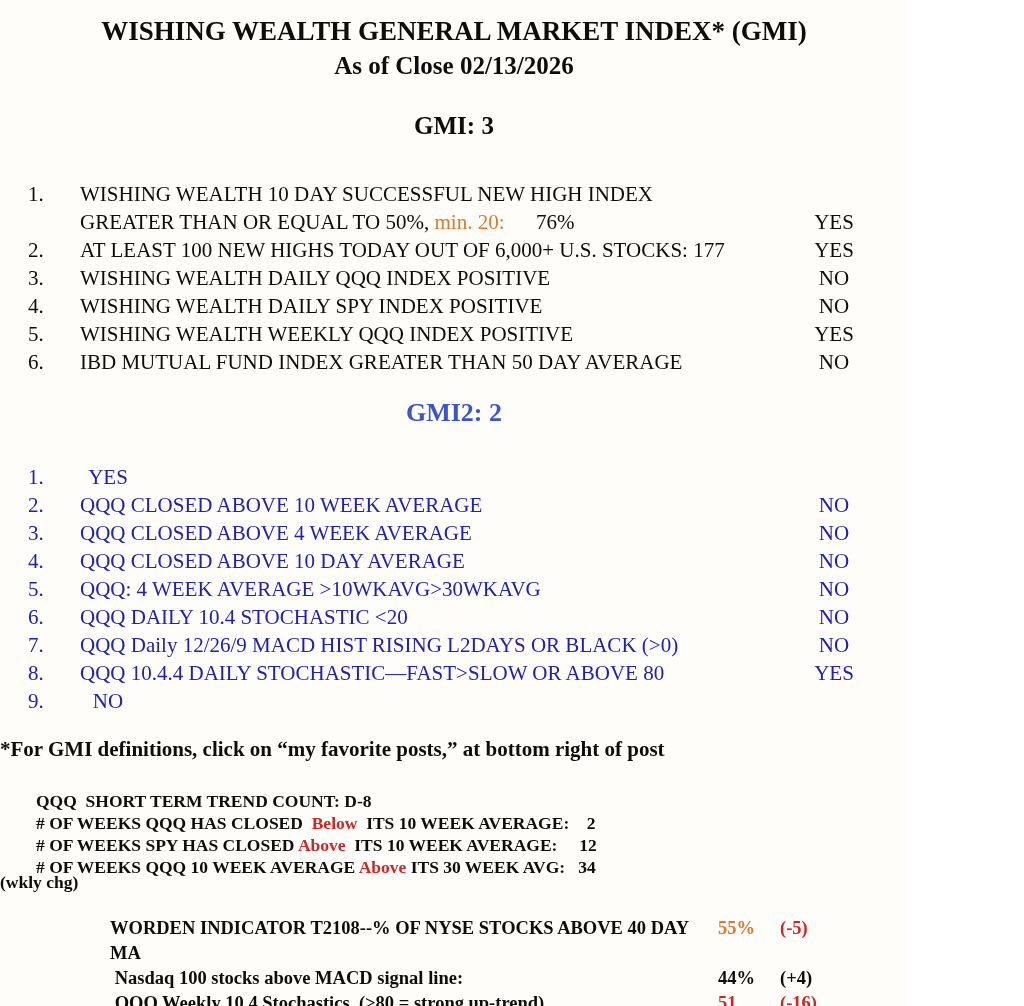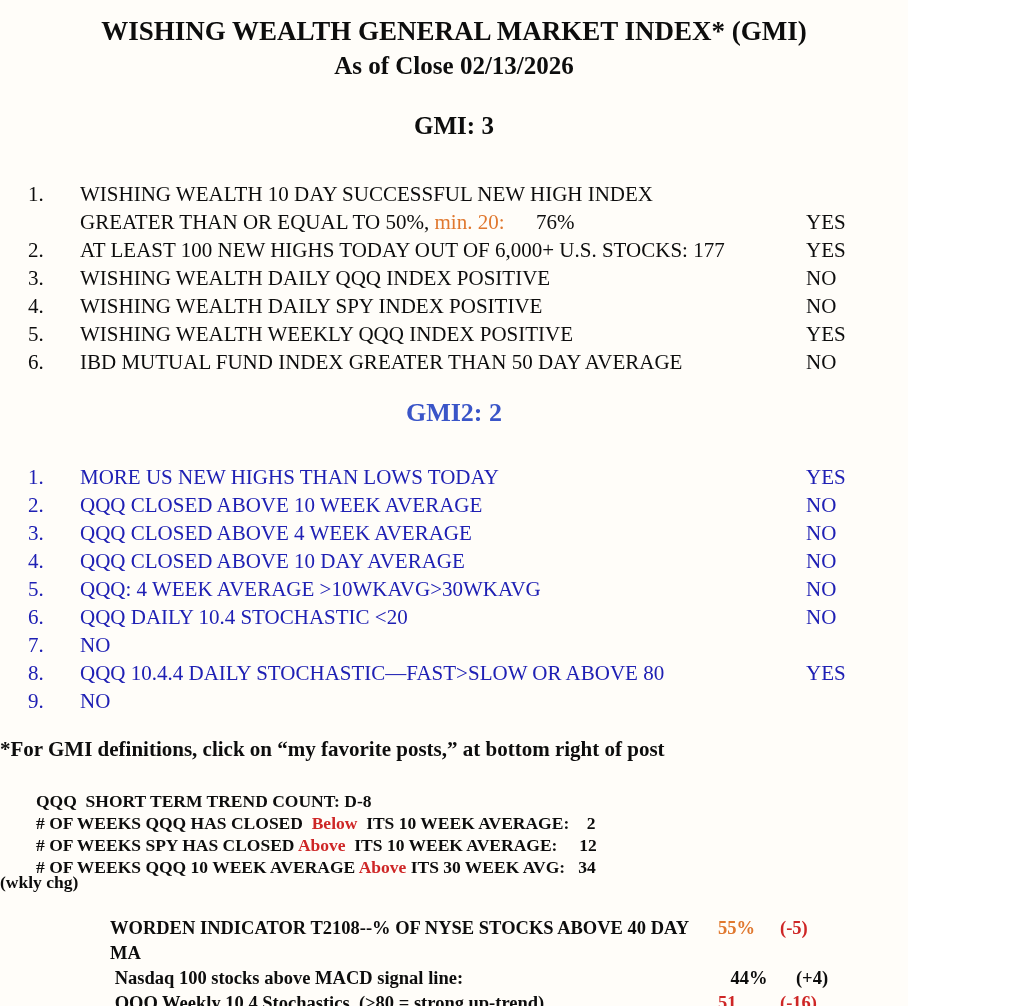--- a/index.html
+++ b/index.html
@@ -21,21 +21,21 @@
   .gmi2-head{top:398px;text-align:center;font-weight:bold;font-size:26px;color:var(--heading_blue);}
 
   
   .list{font-size:21px;line-height:28px;}
   .list-gmi{top:180px;}
   .list-gmi2{top:463px;color:var(--blue);}
   .row{display:flex;padding:0 46px 0 28px;}
   .num{flex:0 0 52px;align-self:flex-start;}
   .txt{flex:1;}
   .line{white-space:pre-wrap;}
-  .ans{flex:0 0 56px;align-self:flex-end;text-align:left;}
+  .ans{flex:0 0 56px;align-self:flex-end;text-align:center;}
 
   
   .footnote{top:737px;font-weight:bold;font-size:21px;}
 
   
   .stats{top:790px;padding-left:36px;font-weight:bold;font-size:17.5px;line-height:22px;}
   .sline{white-space:pre-wrap;}
 
   
   .wkly{top:872px;padding-right:64px;font-weight:bold;font-size:17.5px;}
@@ -43,21 +43,21 @@
   
   .inds{top:916px;padding:0 64px 0 110px;font-weight:bold;font-size:18.5px;line-height:25px;}
   .ind-row{display:flex;}
   .ind-label{flex:1;white-space:pre-wrap;}
   .ind-value{flex:0 0 62px;}
   .ind-change{flex:0 0 64px;}
 
   
   .c-orange{color:var(--orange);}
   .c-red{color:var(--red);}
-  .c-black{color:var(--black);text-align:center;}
+  .c-black{color:var(--black);}
 </style>
 </head>
 <body>
 
 <div class="page">
 
   <div class="abs title1">WISHING WEALTH GENERAL MARKET INDEX* (GMI)</div>
   <div class="abs title2">As of Close 02/13/2026</div>
 
   <div class="abs gmi-head">GMI: 3</div>
@@ -106,23 +106,20 @@
         </div>
         <span class="ans">NO</span>
       </div>
     </div>
 
   <div class="abs gmi2-head">GMI2: 2</div>
 
   <div class="abs list list-gmi2">
       <div class="row">
         <span class="num">1.</span>
-        <div class="txt">
-          <div class="line"><span>MORE US NEW HIGHS THAN LOWS TODAY</span></div>
-        </div>
         <span class="ans">YES</span>
       </div>
       <div class="row">
         <span class="num">2.</span>
         <div class="txt">
           <div class="line"><span>QQQ CLOSED ABOVE 10 WEEK AVERAGE</span></div>
         </div>
         <span class="ans">NO</span>
       </div>
       <div class="row">
@@ -148,20 +145,23 @@
       </div>
       <div class="row">
         <span class="num">6.</span>
         <div class="txt">
           <div class="line"><span>QQQ DAILY 10.4 STOCHASTIC &lt;20</span></div>
         </div>
         <span class="ans">NO</span>
       </div>
       <div class="row">
         <span class="num">7.</span>
+        <div class="txt">
+          <div class="line"><span>QQQ Daily 12/26/9 MACD HIST RISING L2DAYS OR BLACK (&gt;0)</span></div>
+        </div>
         <span class="ans">NO</span>
       </div>
       <div class="row">
         <span class="num">8.</span>
         <div class="txt">
           <div class="line"><span>QQQ 10.4.4 DAILY STOCHASTIC—FAST&gt;SLOW OR ABOVE 80</span></div>
         </div>
         <span class="ans">YES</span>
       </div>
       <div class="row">

